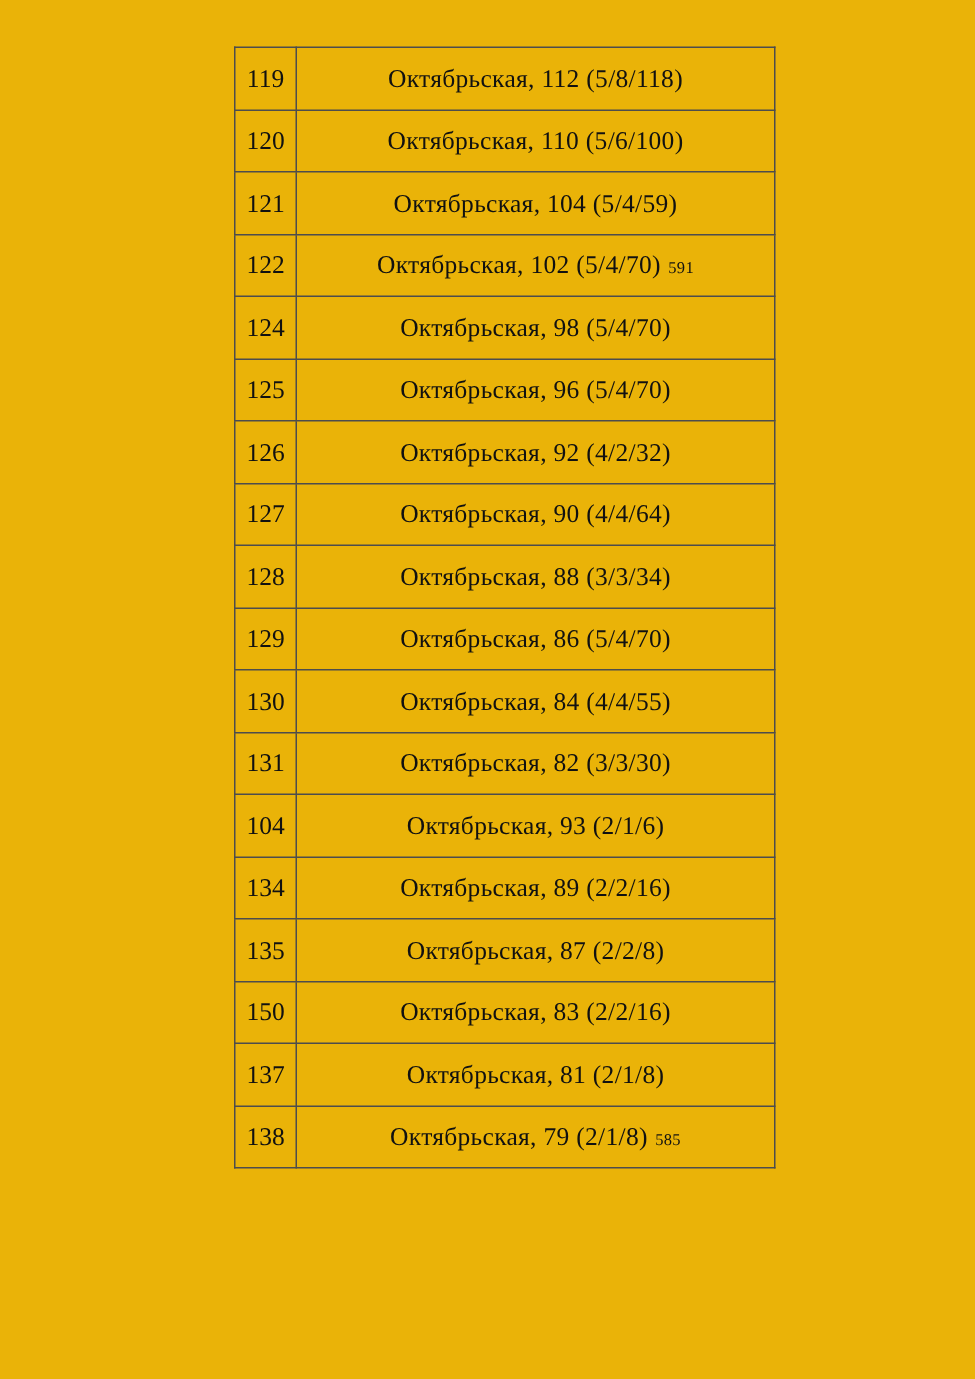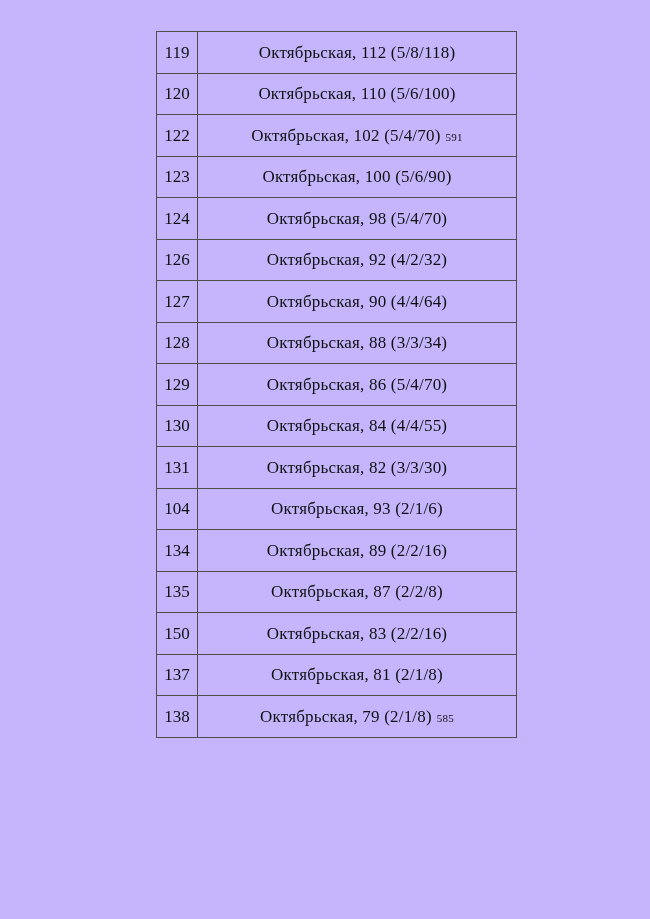--- a/index.html
+++ b/index.html
@@ -10,21 +10,21 @@
     width: 650px;
     height: 919px;
     background: #ffffff;
     position: relative;
     font-family: "Liberation Serif", serif;
     color: #111111;
   }
   .doc-page {
     position: absolute;
     inset: 0;
-    background: #c4b5fd;
+    background: #eab308;
   }
   table.doc-table {
     position: absolute;
     left: 156px;
     top: 31px;
     width: 360px;
     border-collapse: collapse;
     table-layout: fixed;
   }
   table.doc-table td {
@@ -58,36 +58,40 @@
   <tr>
     <td class="num-cell">119</td>
     <td class="addr-cell"><span>Октябрьская, 112 (5/8/118)</span></td>
   </tr>
 
   <tr>
     <td class="num-cell">120</td>
     <td class="addr-cell"><span>Октябрьская, 110 (5/6/100)</span></td>
   </tr>
 
+  <tr>
+    <td class="num-cell">121</td>
+    <td class="addr-cell"><span>Октябрьская, 104 (5/4/59)</span></td>
+  </tr>
 
   <tr>
     <td class="num-cell">122</td>
     <td class="addr-cell"><span>Октябрьская, 102 (5/4/70)</span><span class="footnote">591</span></td>
   </tr>
 
-  <tr>
-    <td class="num-cell">123</td>
-    <td class="addr-cell"><span>Октябрьская, 100 (5/6/90)</span></td>
-  </tr>
 
   <tr>
     <td class="num-cell">124</td>
     <td class="addr-cell"><span>Октябрьская, 98 (5/4/70)</span></td>
   </tr>
 
+  <tr>
+    <td class="num-cell">125</td>
+    <td class="addr-cell"><span>Октябрьская, 96 (5/4/70)</span></td>
+  </tr>
 
   <tr>
     <td class="num-cell">126</td>
     <td class="addr-cell"><span>Октябрьская, 92 (4/2/32)</span></td>
   </tr>
 
   <tr>
     <td class="num-cell">127</td>
     <td class="addr-cell"><span>Октябрьская, 90 (4/4/64)</span></td>
   </tr>

